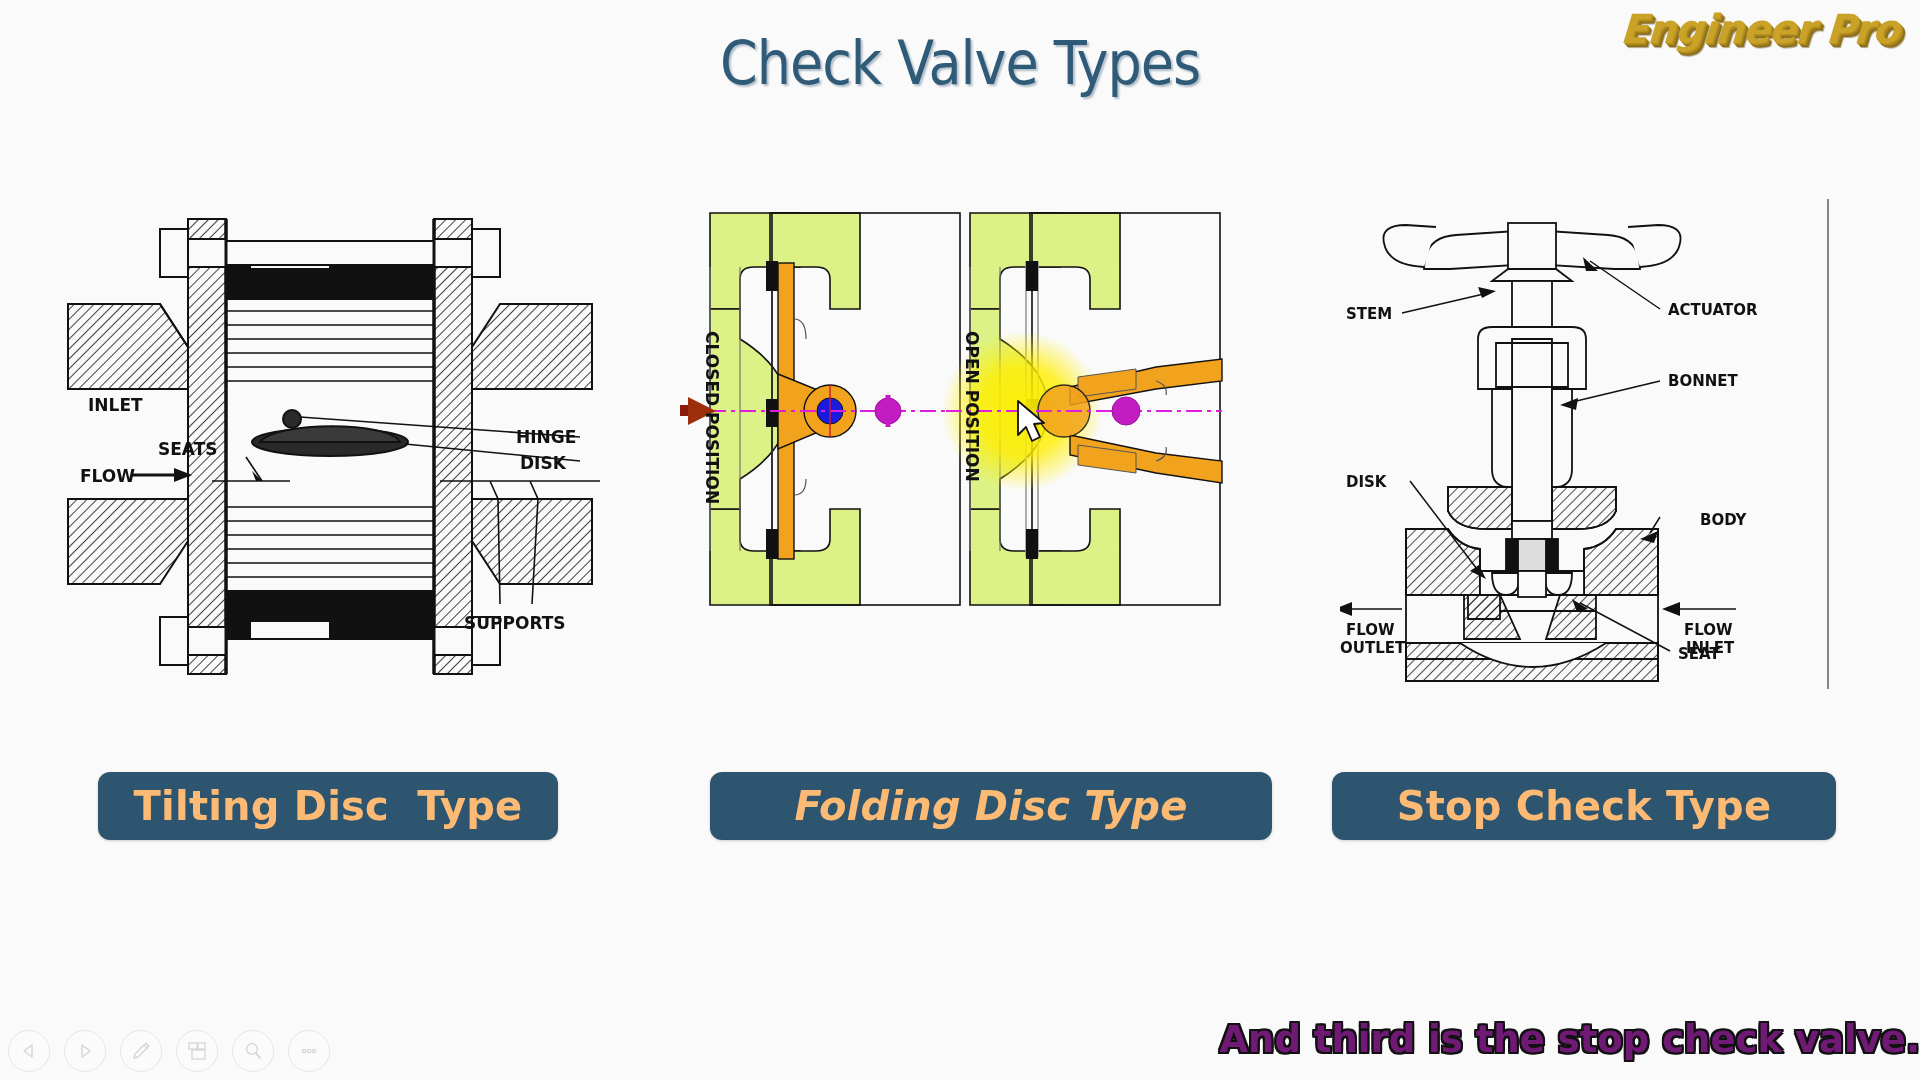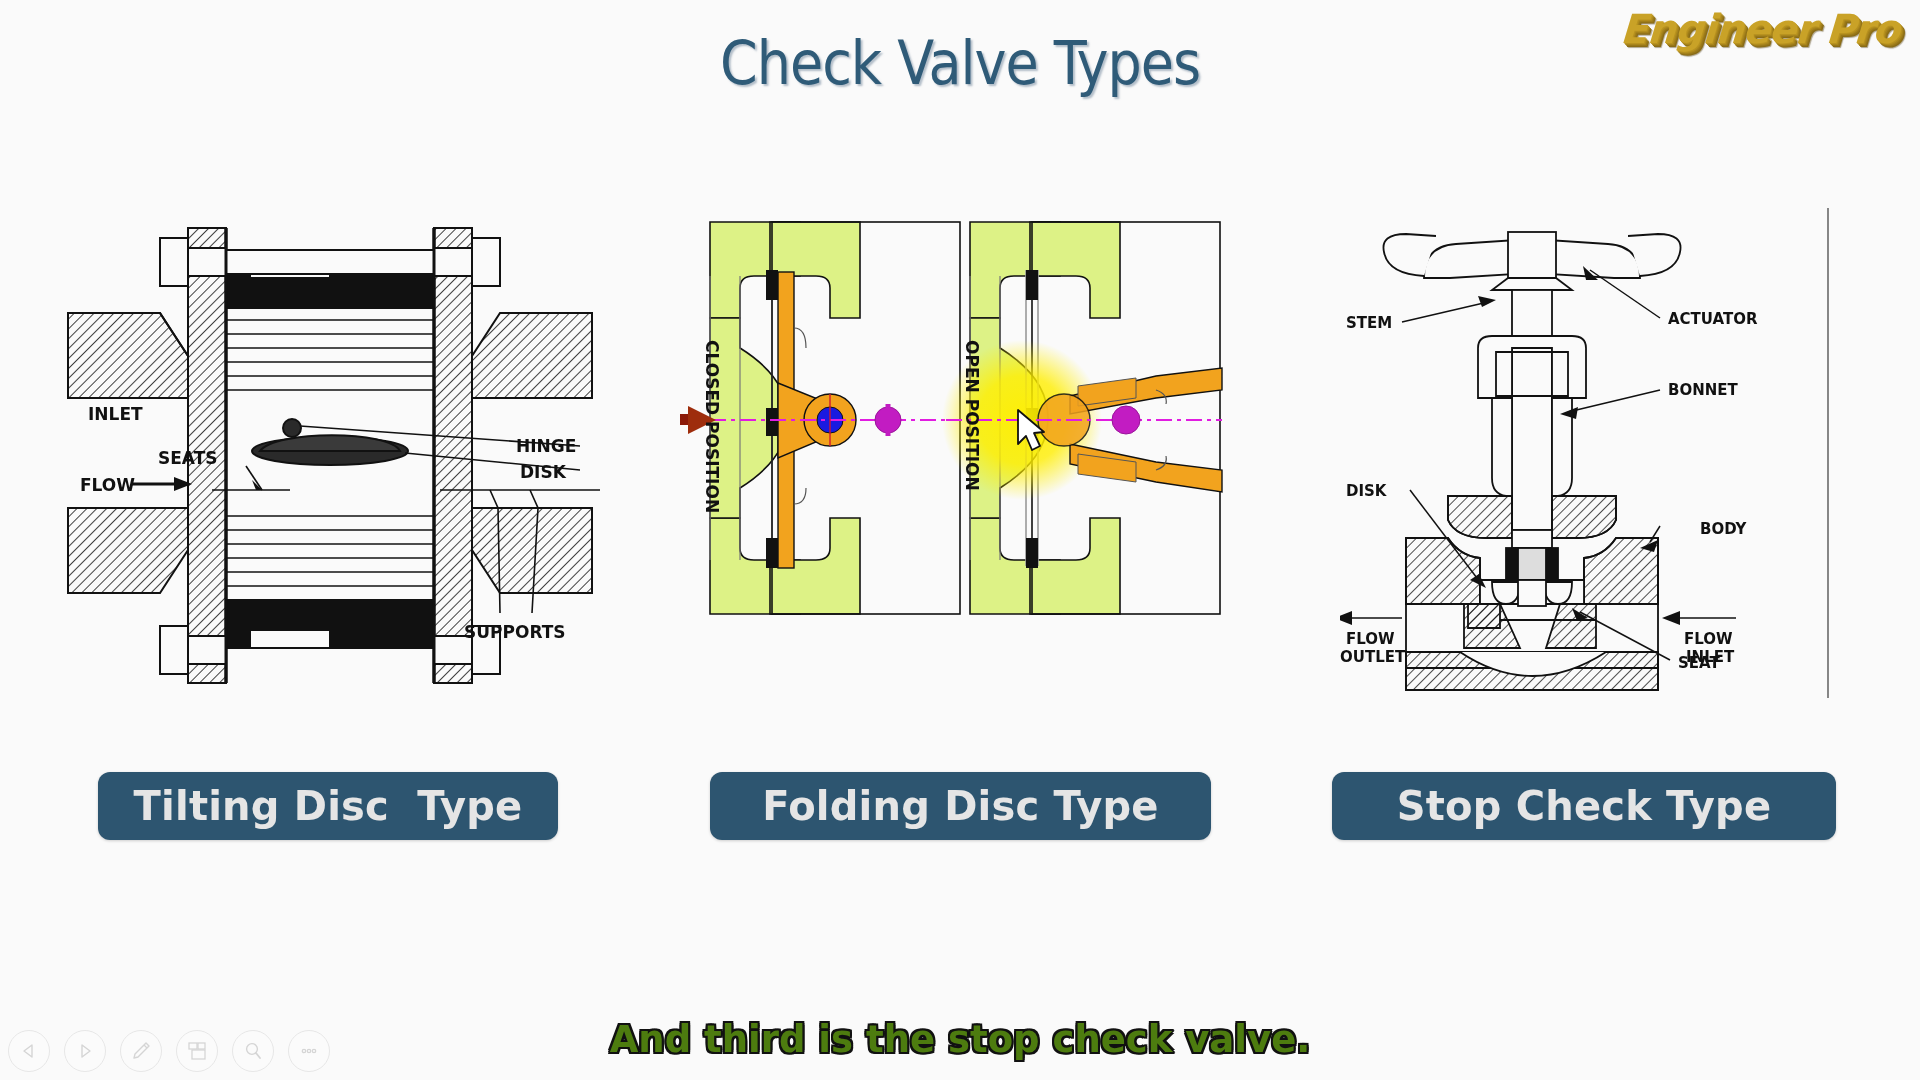--- a/index.html
+++ b/index.html
@@ -26,49 +26,49 @@
     position:absolute; top:28px; left:0; width:1920px;
     text-align:center;
     font-family:"DejaVu Sans Condensed","Liberation Sans", sans-serif;
     font-size:60px; font-weight:normal;
     color:#2f5b78;
     letter-spacing:-1px;
     text-shadow:2px 2px 2px rgba(120,140,160,.55);
   }
   
   #stage{ position:absolute; top:195px; left:0; width:1920px; height:530px; }
-  .col{ position:absolute; top:13px; height:530px; }
+  .col{ position:absolute; top:4px; height:530px; }
   #col1{ left:60px;  width:540px; }
   #col2{ left:680px; width:560px; }
   #col3{ left:1340px;width:520px; }
 
   svg.dg{ display:block; }
 
   
   .capbtn{
     position:absolute; height:68px;
     background:#2d5570; border-radius:12px;
     display:flex; align-items:center; justify-content:center;
-    color:#e5e5e5; font-weight:bold; font-size:40px;
+    color:#fdba74; font-weight:bold; font-size:40px;
     font-family:"DejaVu Sans","Liberation Sans", sans-serif;
     letter-spacing:.2px;
     box-shadow:0 1px 3px rgba(0,0,0,.18);
     white-space:pre;
   }
   #cap1{ left:98px;  top:772px; width:460px; }
-  #cap2{ left:710px; top:772px; width:501px; }
+  #cap2{ left:710px; top:772px; width:562px;font-style:italic; }
   #cap3{ left:1332px;top:772px; width:504px; }
 
   
   #subtitle{
     position:absolute; top:1018px; left:0; width:1920px;
-    text-align:center;
+    text-align:right;
     font-family:"DejaVu Sans","Liberation Sans", sans-serif;
     font-size:37px; font-weight:bold;
-    color:#4d7c0f;
+    color:#701a75;
     -webkit-text-stroke:2px #111;
     paint-order:stroke fill;
     text-shadow:
       -2px -2px 0 #111, 2px -2px 0 #111, -2px 2px 0 #111, 2px 2px 0 #111,
        0 -2px 0 #111, 0 2px 0 #111, -2px 0 0 #111, 2px 0 0 #111;
   }
   
   #toolbar{
     position:absolute; left:8px; bottom:8px;
     display:flex; gap:14px; align-items:center;

